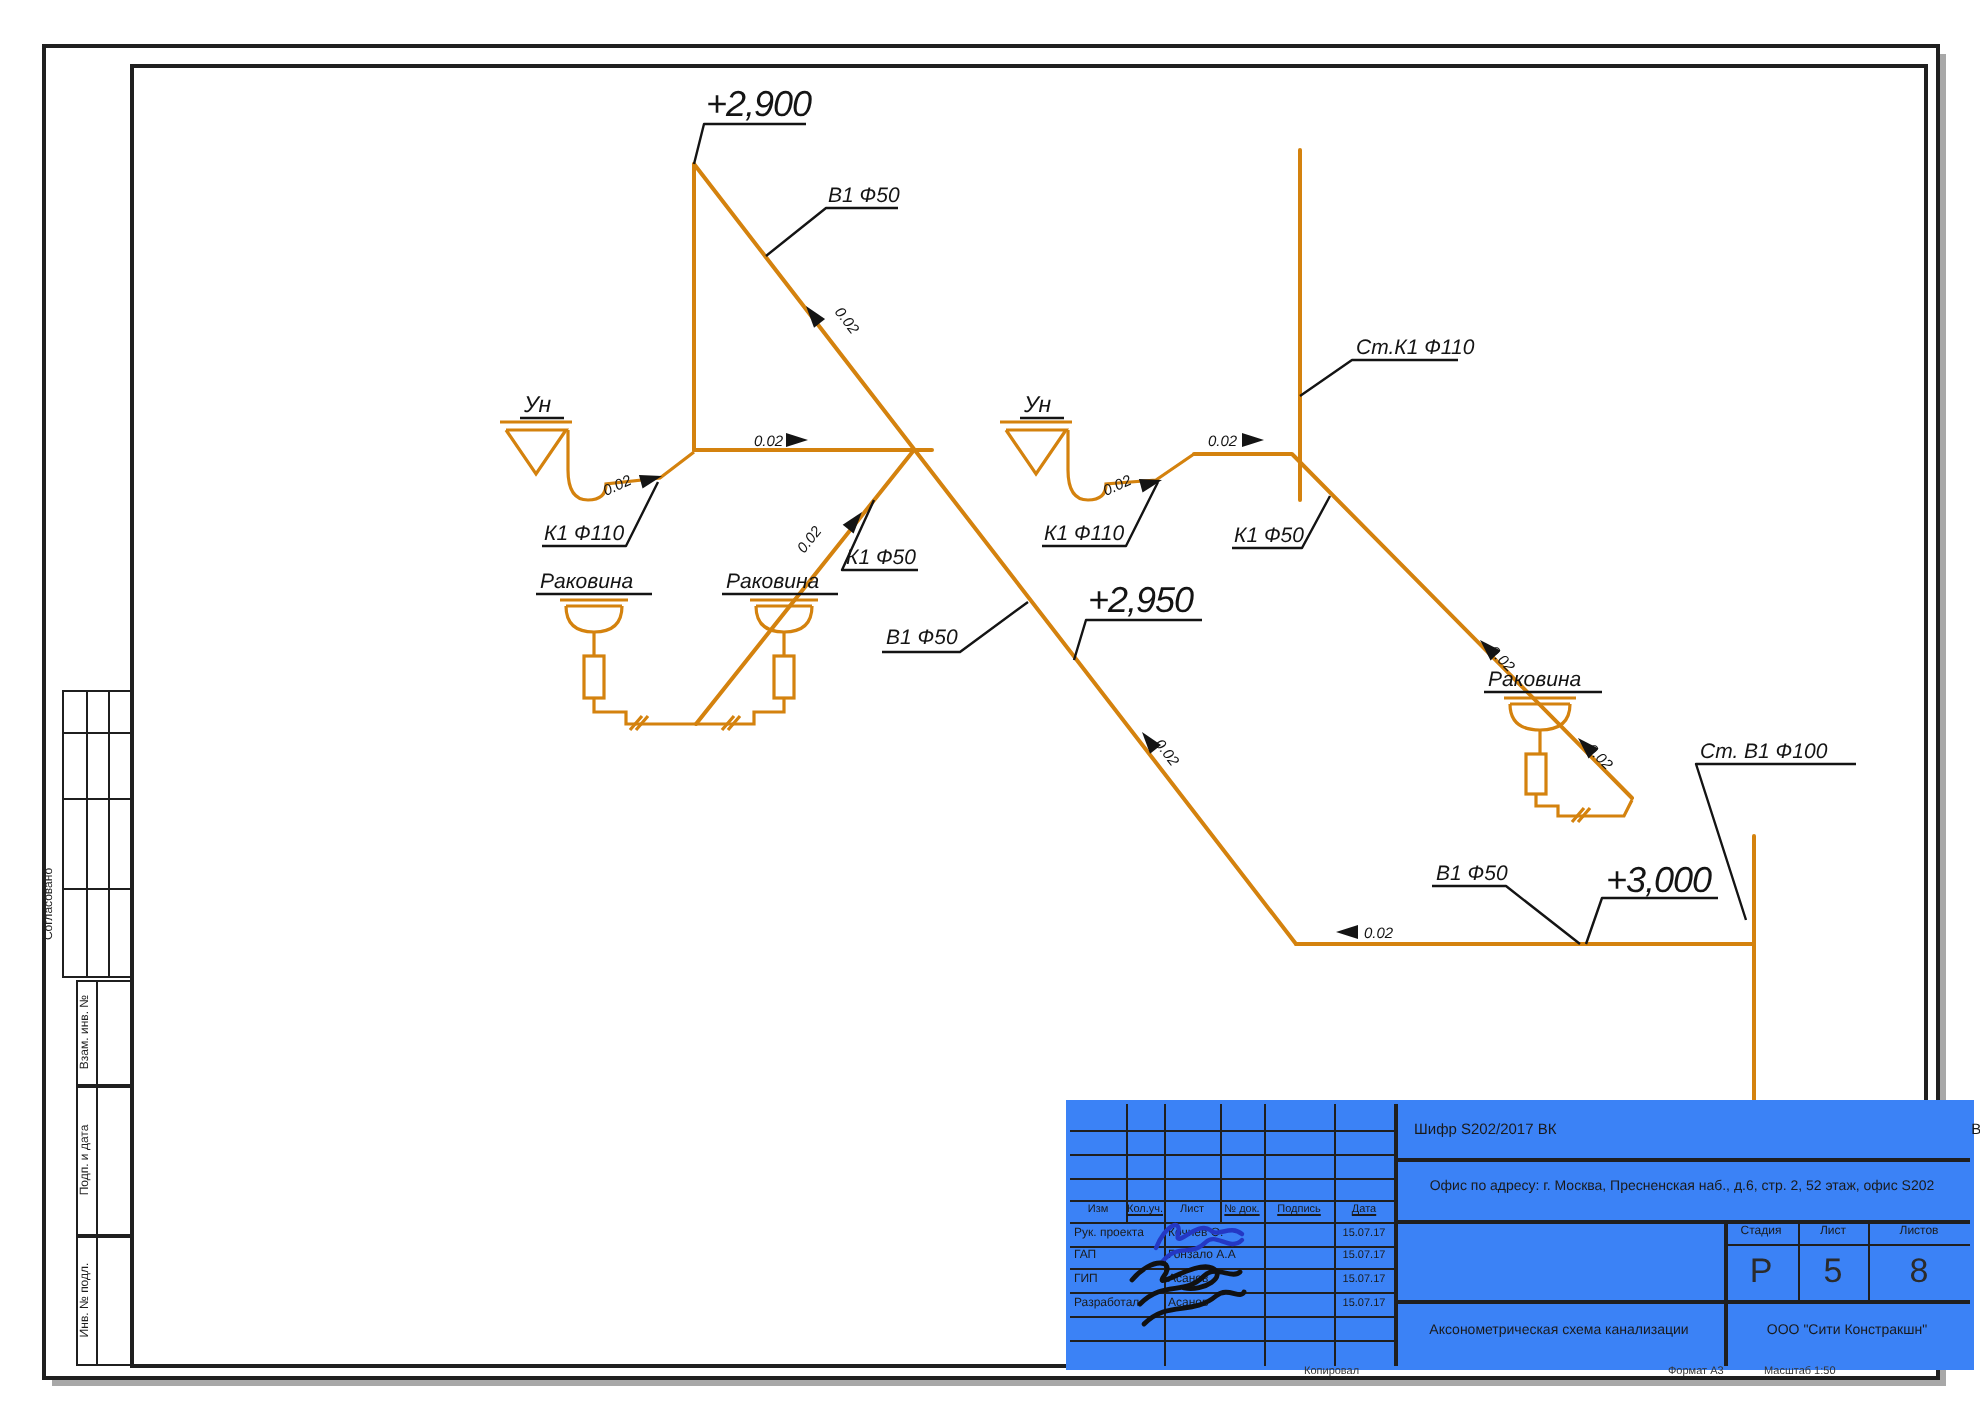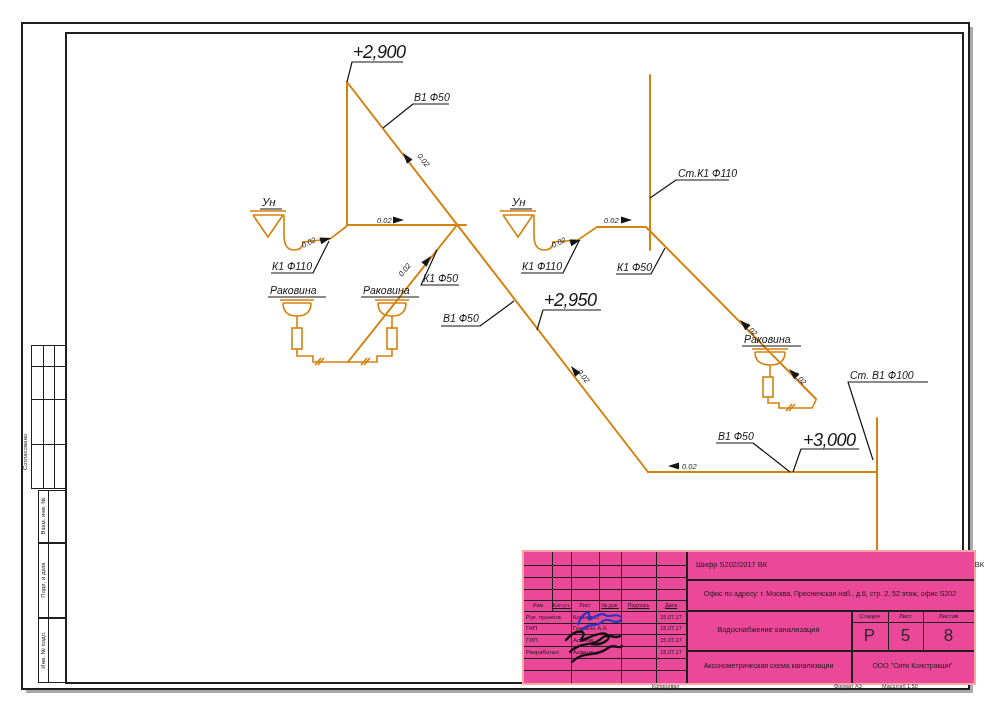--- a/index.html
+++ b/index.html
@@ -9,21 +9,21 @@
   .outer-border{left:21px;top:22px;width:945px;height:664px;border:2px solid #1f1f1f;
                 box-shadow:4px 4px 0 -1px #a8a8a8;}
   .inner-frame{left:65px;top:32px;width:895px;height:648px;border:2px solid #1f1f1f;}
   
   .stamp-box{border:1.5px solid #1f1f1f;}
   .vline{position:absolute;width:1.2px;background:#1f1f1f;}
   .hline{position:absolute;height:1.2px;background:#1f1f1f;}
   .rot-label{position:absolute;white-space:nowrap;font-size:6px;color:#1f1f1f;
              transform:translate(-50%,-50%) rotate(-90deg);}
   
-  .tb{left:522px;top:550px;width:450px;height:131px;border:2px solid #fca5a5;background:#ec4899;}
+  .tb{left:533px;top:550px;width:450px;height:131px;border:2px solid #3b82f6;background:#3b82f6;}
   .tb .cell{position:absolute;display:flex;align-items:center;justify-content:center;
             text-align:center;overflow:hidden;line-height:1.15;}
   .tb .left-align{justify-content:flex-start;}
   .fs5{font-size:5.5px;} .fs6{font-size:6px;} .fs7{font-size:7px;} .fs75{font-size:7.5px;}
   .big-val{font-size:17px;color:#2b2b2b;font-family:"Liberation Sans",sans-serif;}
   .u{text-decoration:underline;}
   .footer-txt{position:absolute;font-size:5.5px;color:#333;white-space:nowrap;}
   
   svg text{fill:#141414;font-family:"Liberation Sans",sans-serif;}
   .t-elev{font-size:18px;font-style:italic;letter-spacing:-0.5px;}
@@ -226,21 +226,20 @@
     <div class="cell fs5" style="left:132px;top:71px;width:30px;height:11px;">15.07.17</div>
 
     <div class="cell left-align fs6" style="left:2px;top:82px;width:45px;height:12px;">ГИП</div>
     <div class="cell left-align fs6" style="left:49px;top:82px;width:48px;height:12px;">Асанов</div>
     <div class="cell fs5" style="left:132px;top:82px;width:30px;height:12px;">15.07.17</div>
 
     <div class="cell left-align fs6" style="left:2px;top:94px;width:45px;height:12px;">Разработал</div>
     <div class="cell left-align fs6" style="left:49px;top:94px;width:48px;height:12px;">Асанов</div>
     <div class="cell fs5" style="left:132px;top:94px;width:30px;height:12px;">15.07.17</div>
 
-    <div class="cell fs75" style="left:164px;top:58px;width:161px;height:40px;">Водоснабжение канализация</div>
     <div class="cell fs7" style="left:164px;top:98px;width:161px;height:33px;">Аксонометрическая схема канализации</div>
     <div class="cell fs7" style="left:329px;top:98px;width:119px;height:33px;">ООО "Сити Констракшн"</div>
 
     <div class="cell fs6" style="left:327px;top:58px;width:37px;height:12px;">Стадия</div>
     <div class="cell fs6" style="left:364px;top:58px;width:35px;height:12px;">Лист</div>
     <div class="cell fs6" style="left:399px;top:58px;width:51px;height:12px;">Листов</div>
     <div class="cell big-val" style="left:327px;top:70px;width:37px;height:28px;">Р</div>
     <div class="cell big-val" style="left:364px;top:70px;width:35px;height:28px;">5</div>
     <div class="cell big-val" style="left:399px;top:70px;width:51px;height:28px;">8</div>
   </div>

